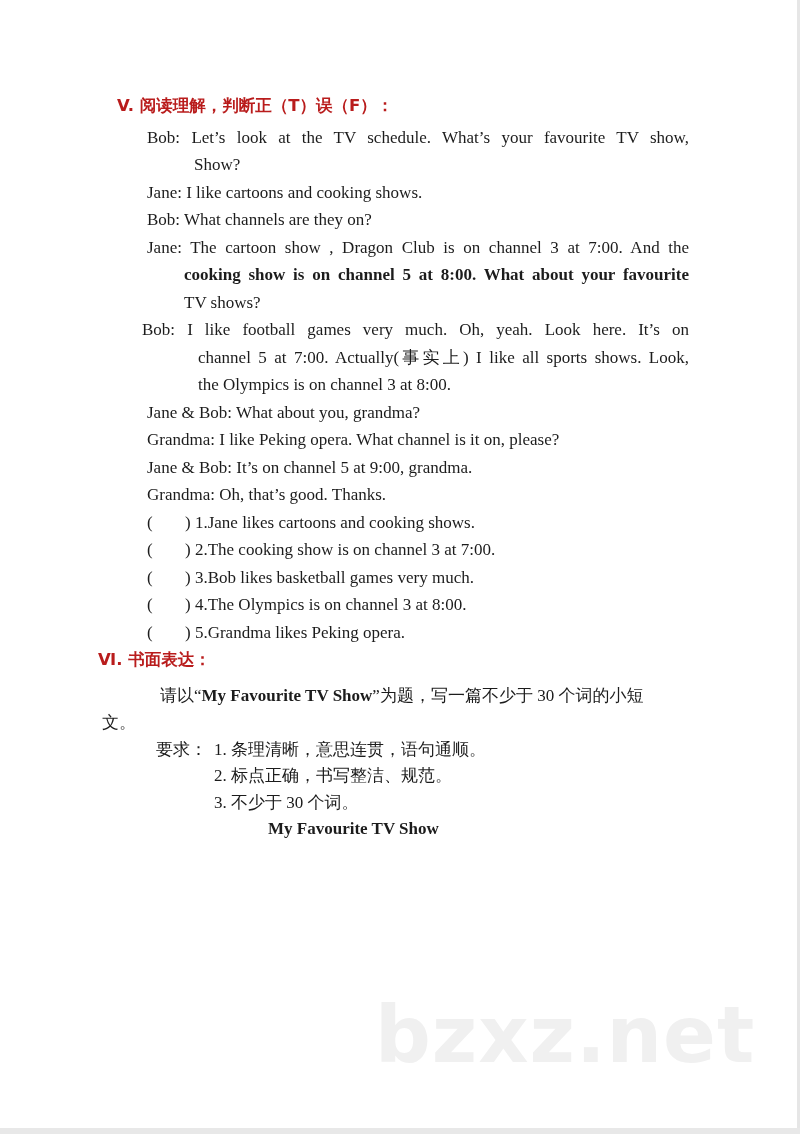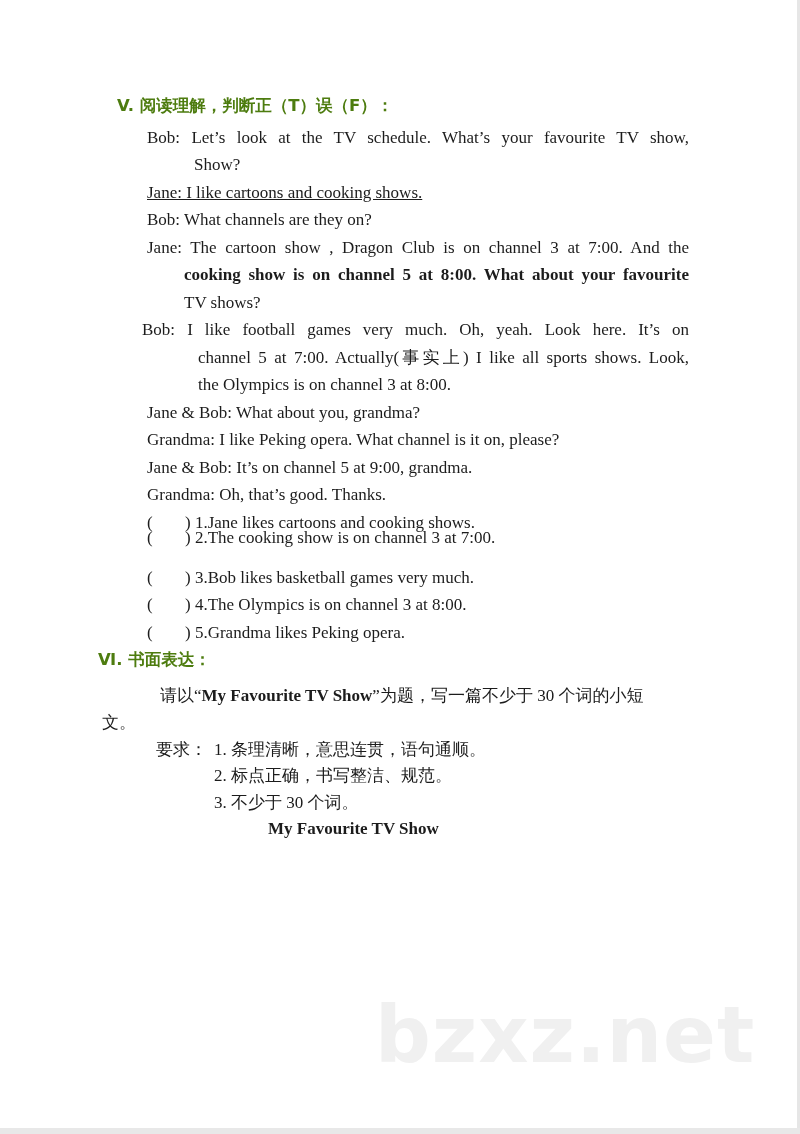--- a/index.html
+++ b/index.html
@@ -13,62 +13,62 @@
       position: absolute; top: 0; right: 0; width: 3px; height: 1134px;
       background: #e6e6e6;
     }
     .page-edge-bottom {
       position: absolute; left: 0; bottom: 0; width: 800px; height: 6px;
       background: #e8e8e8;
     }
     .line { position: absolute; font-size: 17px; line-height: 20px; white-space: nowrap; }
     .section-title {
       position: absolute; font-family: "DejaVu Sans", "Liberation Sans", sans-serif;
-      font-weight: bold; font-size: 16.5px; line-height: 22px; color: #4d7c0f; white-space: nowrap;
+      font-weight: bold; font-size: 16.5px; line-height: 22px; color: #b91c1c; white-space: nowrap;
     }
     .justify { text-align: justify; text-align-last: justify; white-space: normal; }
     .bold { font-weight: bold; }
     .q-paren { display: inline-block; width: 38px; }
     .watermark {
       position: absolute; left: 375px; top: 990px;
       font-family: "DejaVu Sans", "Liberation Sans", sans-serif; font-weight: bold;
       font-size: 78px; letter-spacing: 1px; color: #f0f0f0; white-space: nowrap;
     }
   </style>
 </head>
 <body>
 
 <div>
 
   <div class="section-title" style="left:117px; top:95px;">V. 阅读理解，判断正（T）误（F）：</div>
 
   <div class="line justify" style="left:147px; top:128px; width:542px;">Bob: Let’s look at the TV schedule. What’s your favourite TV show,</div>
   <div class="line" style="left:194px; top:155px;">Show?</div>
 
-  <div class="line" style="left:147px; top:183px;text-decoration:underline;">Jane: I like cartoons and cooking shows.</div>
+  <div class="line" style="left:147px; top:183px;">Jane: I like cartoons and cooking shows.</div>
   <div class="line" style="left:147px; top:210px;">Bob: What channels are they on?</div>
 
   <div class="line justify" style="left:147px; top:238px; width:542px;">Jane: The cartoon show , Dragon Club is on channel 3 at 7:00. And the</div>
   <div class="line justify" style="left:184px; top:265px; width:505px;font-weight:bold;">cooking show is on channel 5 at 8:00. What about your favourite</div>
   <div class="line" style="left:184px; top:293px;">TV shows?</div>
 
   <div class="line justify" style="left:142px; top:320px; width:547px;">Bob: I like football games very much. Oh, yeah. Look here. It’s on</div>
   <div class="line justify" style="left:198px; top:348px; width:491px;">channel 5 at 7:00. Actually(事实上) I like all sports shows. Look,</div>
   <div class="line" style="left:198px; top:375px;">the Olympics is on channel 3 at 8:00.</div>
 
   <div class="line" style="left:147px; top:403px;">Jane &amp; Bob: What about you, grandma?</div>
   <div class="line" style="left:147px; top:430px;">Grandma: I like Peking opera. What channel is it on, please?</div>
   <div class="line" style="left:147px; top:458px;text-align:center;">Jane &amp; Bob: It’s on channel 5 at 9:00, grandma.</div>
   <div class="line" style="left:147px; top:485px;">Grandma: Oh, that’s good. Thanks.</div>
 
   <div class="line" style="left:147px; top:513px;">
     <span class="q-paren">(</span><span>)</span>
     <span>1.Jane likes cartoons and cooking shows.</span>
   </div>
-  <div class="line" style="left:147px; top:528px;">
+  <div class="line" style="left:147px; top:540px;">
     <span class="q-paren">(</span><span>)</span>
     <span>2.The cooking show is on channel 3 at 7:00.</span>
   </div>
   <div class="line" style="left:147px; top:568px;">
     <span class="q-paren">(</span><span>)</span>
     <span>3.Bob likes basketball games very much.</span>
   </div>
   <div class="line" style="left:147px; top:595px;">
     <span class="q-paren">(</span><span>)</span>
     <span>4.The Olympics is on channel 3 at 8:00.</span>

